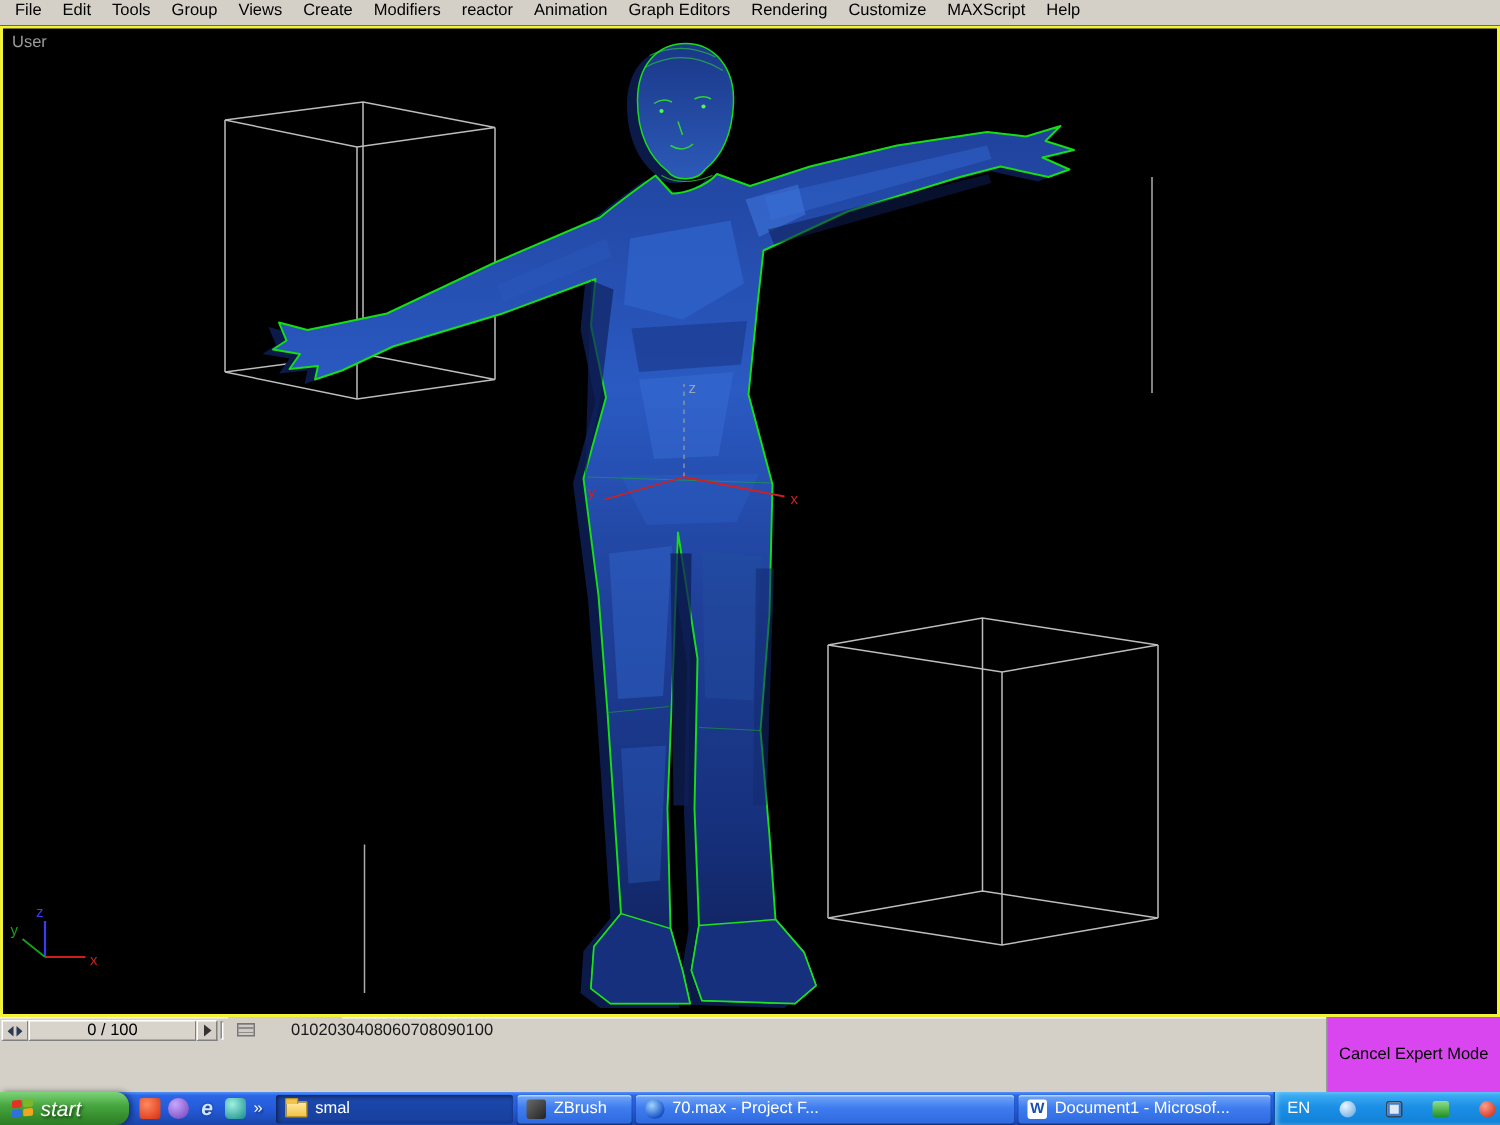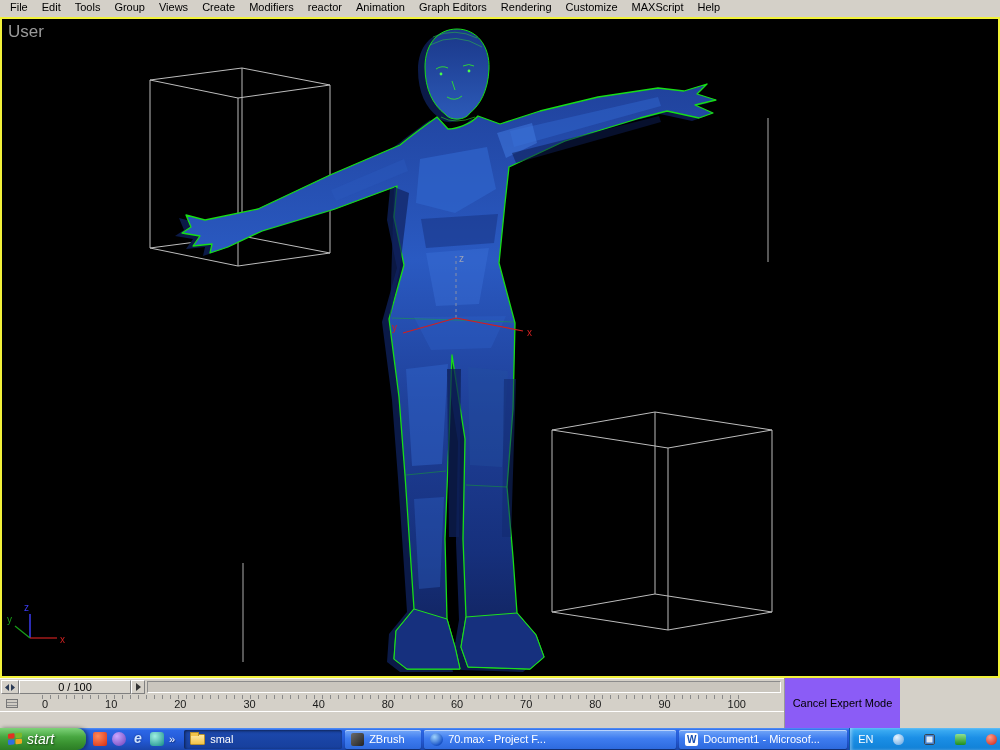--- a/index.html
+++ b/index.html
@@ -5,42 +5,42 @@
   *{box-sizing:border-box;margin:0;padding:0}
   html,body{width:1000px;height:750px;overflow:hidden;font-family:"Liberation Sans",sans-serif;background:#000}
   .app{position:relative;width:1000px;height:750px;background:var(--ui-gray,#d4d0c8)}
 
   
   .menu-bar{position:absolute;top:0;left:0;right:0;height:17px;background:var(--ui-gray,#d4d0c8);display:flex;font-size:11px;color:#000;padding-left:3px}
   .menu-item{padding:1px 7px;cursor:default;white-space:nowrap}
 
   
   .viewport{position:absolute;top:17px;left:0;width:1000px;height:661px;background:#000;box-shadow:inset 0 0 0 2px var(--active-yellow,#f2f23a)}
-  .vp-label{position:absolute;top:5px;left:8px;color:#9a9a9a;font-size:17px;z-index:2}
+  .vp-label{position:absolute;top:5px;left:8px;color:#9a9a9a;font-size:11px;z-index:2}
   svg.scene{position:absolute;left:0;top:0;width:1000px;height:661px}
   svg text{font-family:"Liberation Sans",sans-serif;font-size:10px}
 
   
   .bottom{position:absolute;top:678px;left:0;width:1000px;height:50px;display:flex}
-  .bottom-left{width:784px;display:flex;flex-direction:column}
+  .bottom-left{width:884px;display:flex;flex-direction:row}
   .ts-row{height:17px;display:flex;align-items:stretch;background:var(--ui-gray,#d4d0c8);border-top:1px solid #f8f6f2;padding:1px 1px}
   .ts-mini{width:18px;background:var(--ui-gray,#d4d0c8);border:1px solid #808080;border-top-color:#fff;border-left-color:#fff;display:flex;align-items:center;justify-content:center}
   .ts-handle{width:112px;background:#d8d4cc;border:1px solid #808080;border-top-color:#fff;border-left-color:#fff;text-align:center;font-size:11px;line-height:13px;color:#000;cursor:pointer}
   .ts-next{width:14px;background:var(--ui-gray,#d4d0c8);border:1px solid #808080;border-top-color:#fff;border-left-color:#fff;display:flex;align-items:center;justify-content:center}
   .tri-right{width:0;height:0;border-left:5px solid #333;border-top:4px solid transparent;border-bottom:4px solid transparent}
   .ts-track{flex:1;margin:1px 2px;background:#cac6be;border:1px solid #8c8c8c;border-bottom-color:#fff;border-right-color:#fff}
 
   .ruler-row{height:16px;display:flex;background:var(--ui-gray,#d4d0c8);position:relative}
   .ruler-icon{width:38px;display:flex;align-items:center;padding-left:6px}
   .ruler-icon .grid{width:12px;height:9px;border:1px solid #777;background:repeating-linear-gradient(#cfcbc3 0 2px,#8d8d8d 2px 3px)}
   .ruler{flex:1;position:relative;font-size:11px;color:#1a1a1a;margin-right:38px}
   .ruler .ticks{position:absolute;top:0;left:4px;right:0;height:4px;background:repeating-linear-gradient(to right,#8a8a8a 0 1px,transparent 1px 8px)}
   .ruler .nums{position:absolute;top:3px;left:0;right:0;display:flex;justify-content:space-between;padding-left:4px}
   .status-row{flex:1;background:var(--ui-gray,#d4d0c8);border-top:1px solid #fff}
-  .expert{width:116px;background:#8b5cf6;border-left:1px solid #999;display:flex;align-items:center;justify-content:center;font-size:11px;color:#000;text-align:center;cursor:pointer}
+  .expert{width:116px;background:#d946ef;border-left:1px solid #999;display:flex;align-items:center;justify-content:center;font-size:11px;color:#000;text-align:center;cursor:pointer}
 
   
   .taskbar{position:absolute;top:728px;left:0;width:1000px;height:22px;background:linear-gradient(#5493f7 0%,#2c67e6 10%,var(--taskbar-blue,#2359d6) 55%,#1a46ab 100%);display:flex;align-items:center}
   .start{height:22px;width:86px;flex:0 0 86px;display:flex;align-items:center;gap:4px;padding-left:7px;background:linear-gradient(#7ed379 0%,#48a741 40%,var(--start-green,#38912f) 70%,#2c7d25 100%);border-radius:0 9px 9px 0;box-shadow:2px 0 4px rgba(0,0,0,.45);color:#fff;font-size:14px;font-style:italic;font-weight:normal;text-shadow:1px 1px 2px rgba(0,0,0,.55);cursor:pointer}
   .ql{display:flex;align-items:center;gap:5px;padding:0 7px;height:22px}
   .ql-ic{width:14px;height:14px;border-radius:2px;cursor:pointer}
   .ic-red{background:radial-gradient(circle at 35% 30%,#ff8a5e,#d62d10)}
   .ic-purple{background:radial-gradient(circle at 35% 30%,#c9a6ff,#6b3fb8);border-radius:50%}
   .ic-ie{background:transparent;color:#cfe4ff;font-weight:bold;font-style:italic;font-size:14px;line-height:13px;text-align:center;text-shadow:0 0 2px #0a2a80}
   .ic-teal{background:radial-gradient(circle at 35% 30%,#9ff0e2,#138a86);border-radius:3px}

